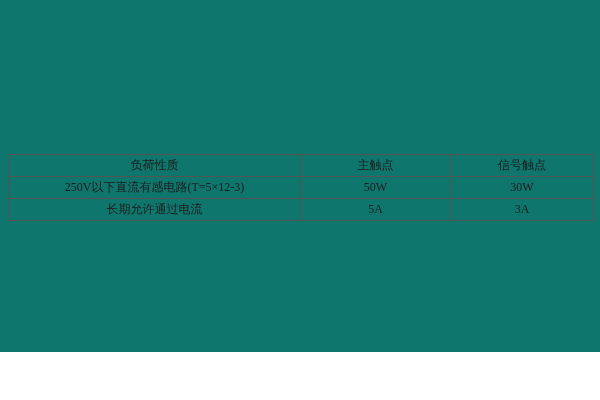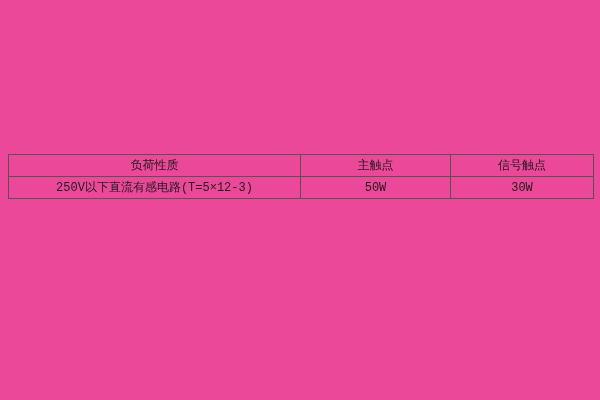--- a/index.html
+++ b/index.html
@@ -3,24 +3,24 @@
 <meta charset="utf-8">
 <style>
   html, body {
     margin: 0;
     padding: 0;
     background: #ffffff;
   }
   .page {
     position: relative;
     width: 600px;
-    height: 400px;
-    background: #ec4899;
+    height: 352px;
+    background: #0f766e;
     overflow: hidden;
-    font-family: Liberation Mono, monospace;
+    font-family: Liberation Serif, serif;
   }
   table.spec-table {
     position: absolute;
     left: 8px;
     top: 154px;
     width: 585px;
     border-collapse: collapse;
     table-layout: fixed;
     border: 1px solid #7d7d7d;
   }
@@ -54,15 +54,20 @@
         <th>主触点</th>
         <th>信号触点</th>
       </tr>
     </thead>
     <tbody>
       <tr>
         <td>250V以下直流有感电路(T=5×12-3)</td>
         <td>50W</td>
         <td>30W</td>
       </tr>
+      <tr>
+        <td>长期允许通过电流</td>
+        <td>5A</td>
+        <td>3A</td>
+      </tr>
     </tbody>
   </table>
 </div>
 
 </body></html>

